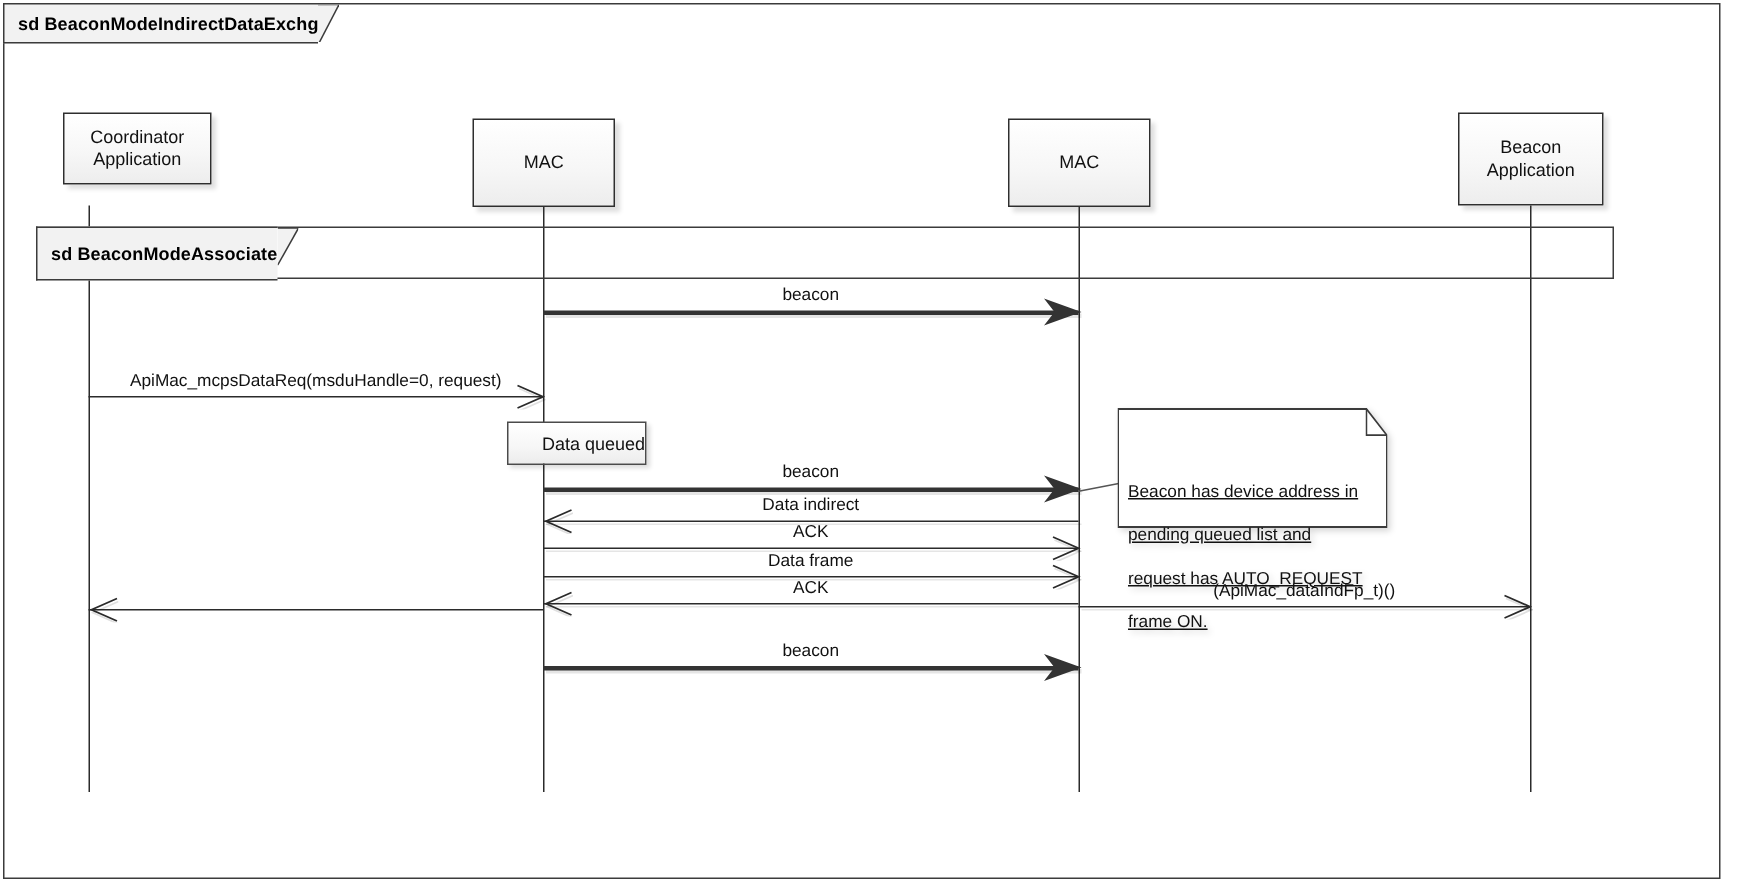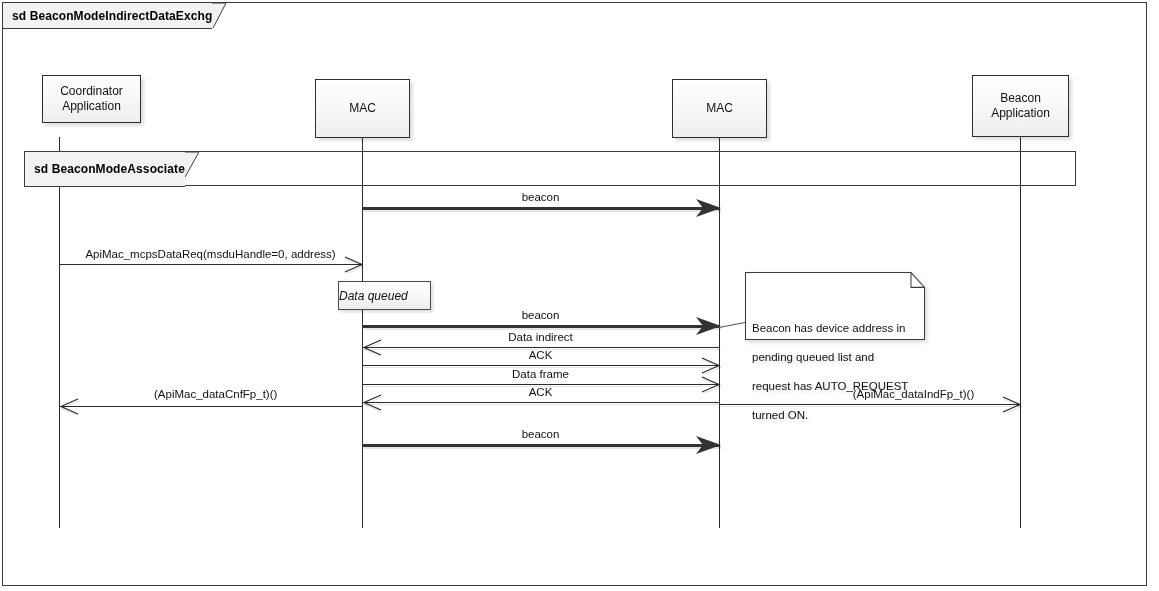--- a/index.html
+++ b/index.html
@@ -123,24 +123,23 @@
 
   
   .state-box {
     position: absolute;
     box-sizing: border-box;
     border: 1px solid #4a4a4a;
     background: linear-gradient(to bottom,#ffffff 0%,#f6f6f6 60%,#ececec 100%);
     box-shadow: 2px 2px 3px rgba(0,0,0,0.14);
     display: flex;
     align-items: center;
-    justify-content: flex-start;
+    justify-content: flex-end;
     font-size: 12px;
     color: #111;
-    font-style: italic;
   }
 
   
   .note {
     position: absolute;
     box-sizing: border-box;
     font-size: 11.5px;
     color: #111;
     line-height: 14.5px;
     padding: 5px 7px 4px 7px;
@@ -236,21 +235,21 @@
   </div>
 
   <div class="msg thin" style="left:59px; top:264px; width:303px;">
     <div class="shaft" style="width:303px;"></div>
     <div class="arrowhead" style="left:285px; top:-8px;">
       <svg width="20" height="17" viewBox="0 0 20 17">
         <path d="M1,1 L18,8.5 L1,16" stroke="#2b2b2b" stroke-width="1.2" fill="none"></path>
         <path d="M2,3 L19,10.5 L2,18" stroke="rgba(0,0,0,0.12)" stroke-width="1.2" fill="none"></path>
       </svg>
     </div>
-    <div class="label" style="left:0; width:303px;">ApiMac_mcpsDataReq(msduHandle=0, address)</div>
+    <div class="label" style="left:0; width:303px;">ApiMac_mcpsDataReq(msduHandle=0, request)</div>
   </div>
 
   <div class="state-box" style="left:338px; top:281px; width:93px; height:29px;">
     <span>Data queued</span>
   </div>
 
   <div class="msg thick" style="left:362px; top:325px; width:357px;">
     <div class="shadow" style="width:357px;"></div>
     <div class="shaft" style="width:357px;"></div>
     <div class="arrowhead" style="left:333px; top:-9px;">
@@ -311,55 +310,54 @@
 
   <div class="msg thin" style="left:59px; top:406px; width:303px;">
     <div class="shaft" style="width:303px;"></div>
     <div class="arrowhead" style="left:0px; top:-8px;">
       <svg width="20" height="17" viewBox="0 0 20 17">
         <path d="M19,1 L2,8.5 L19,16" stroke="#2b2b2b" stroke-width="1.2" fill="none"></path>
         <path d="M20,3 L3,10.5 L20,18" stroke="rgba(0,0,0,0.12)" stroke-width="1.2" fill="none"></path>
       </svg>
     </div>
     <div class="label multi" style="left:95px; bottom:4px; width:220px;">
-      <div>(ApiMac_dataCnfFp_t)()</div>
     </div>
   </div>
 
   <div class="msg thin" style="left:719px; top:404px; width:301px;">
     <div class="shadow" style="width:301px;"></div>
     <div class="shaft" style="width:301px;"></div>
     <div class="arrowhead" style="left:283px; top:-8px;">
       <svg width="20" height="17" viewBox="0 0 20 17">
         <path d="M1,1 L18,8.5 L1,16" stroke="#2b2b2b" stroke-width="1.2" fill="none"></path>
         <path d="M2,3 L19,10.5 L2,18" stroke="rgba(0,0,0,0.12)" stroke-width="1.2" fill="none"></path>
       </svg>
     </div>
-    <div class="label" style="left:0; width:301px;margin-left:44px;">(ApiMac_dataIndFp_t)()</div>
+    <div class="label" style="left:0; width:301px;">(ApiMac_dataIndFp_t)()</div>
   </div>
 
   <div class="msg thick" style="left:362px; top:444px; width:357px;">
     <div class="shadow" style="width:357px;"></div>
     <div class="shaft" style="width:357px;"></div>
     <div class="arrowhead" style="left:333px; top:-9px;">
       <svg width="28" height="20" viewBox="0 0 28 20">
         <path d="M1,1 L26,10 L1,19 L8,10 Z" fill="#333333"></path>
       </svg>
     </div>
     <div class="label" style="left:0; width:357px;">beacon</div>
   </div>
 
   <div class="note-connector" style="left:719px; top:327px; width:29px; transform: rotate(-11deg);"></div>
 
-  <div class="note" style="left:745px; top:272px; width:180px; height:68px;">
+  <div class="note" style="left:745px; top:272px; width:180px; height:80px;text-decoration:underline;">
     <svg class="note-bg" width="180" height="62" viewBox="0 0 180 62" preserveAspectRatio="none">
       <path d="M0.5,0.5 L166,0.5 L179.5,14 L179.5,61.5 L0.5,61.5 Z" fill="#ffffff" stroke="#3b3b3b" stroke-width="1"></path>
       <path d="M166,0.5 L166,14 L179.5,14" fill="none" stroke="#3b3b3b" stroke-width="1"></path>
     </svg>
     <div class="note-text">
       <div>Beacon has device address in</div>
       <div>pending queued list and</div>
       <div>request has AUTO_REQUEST</div>
-      <div>turned ON.</div>
+      <div>frame ON.</div>
     </div>
   </div>
 
 </div>
 
 </body></html>

